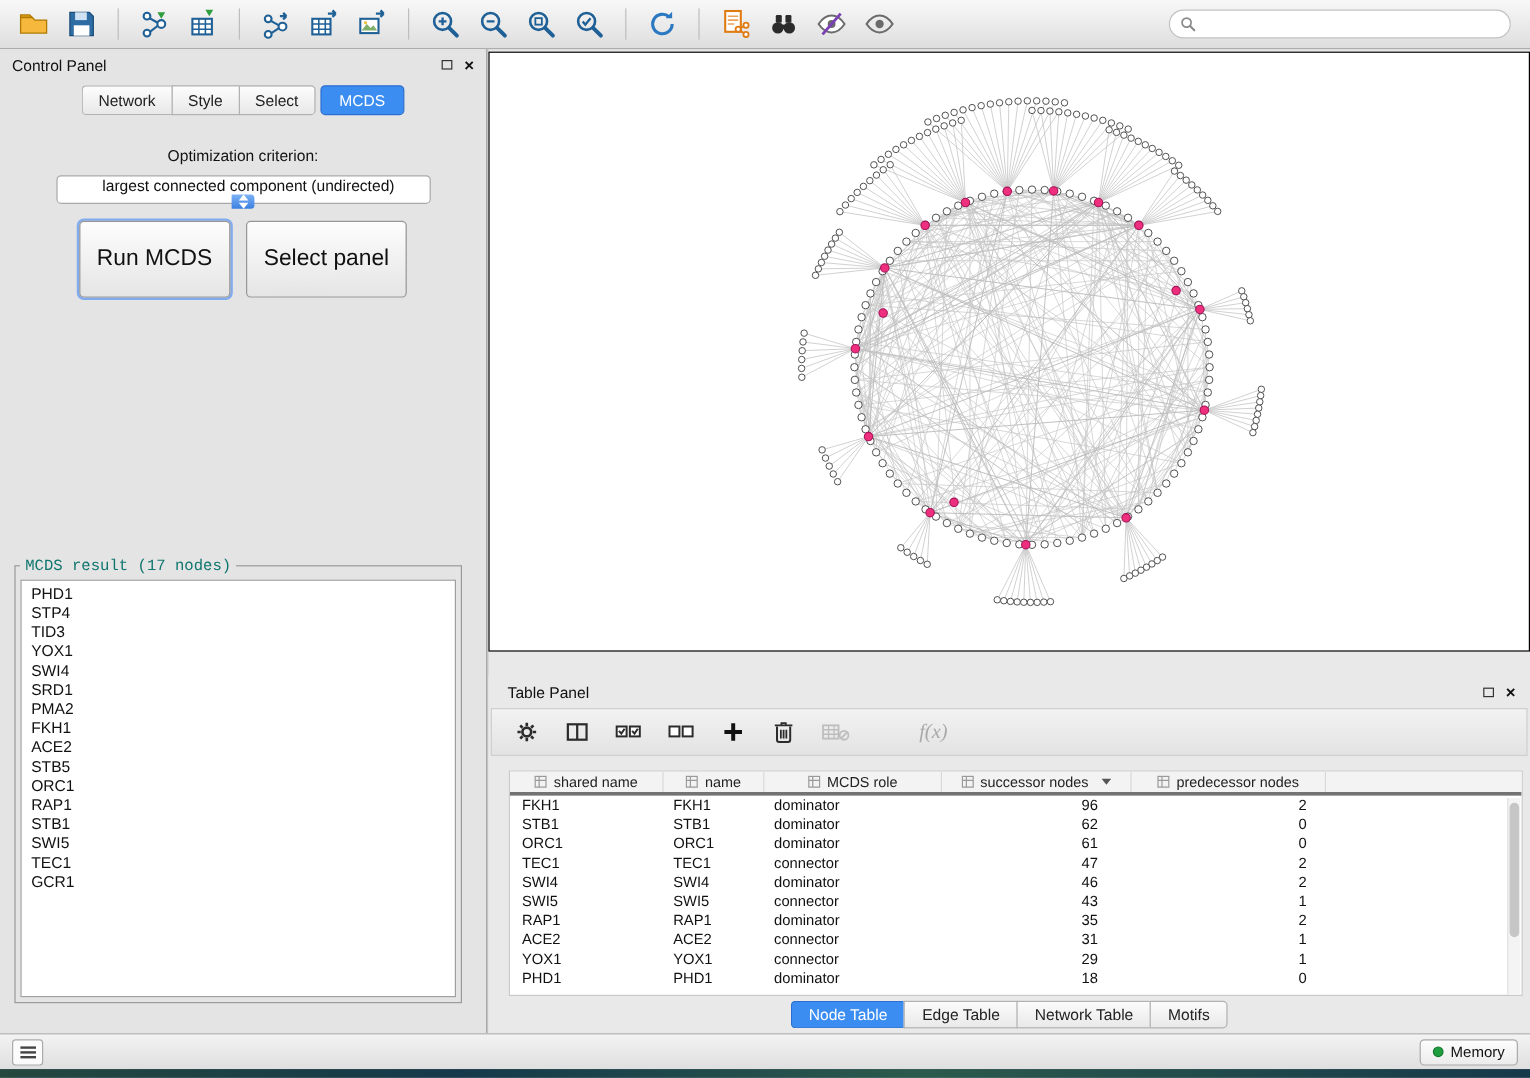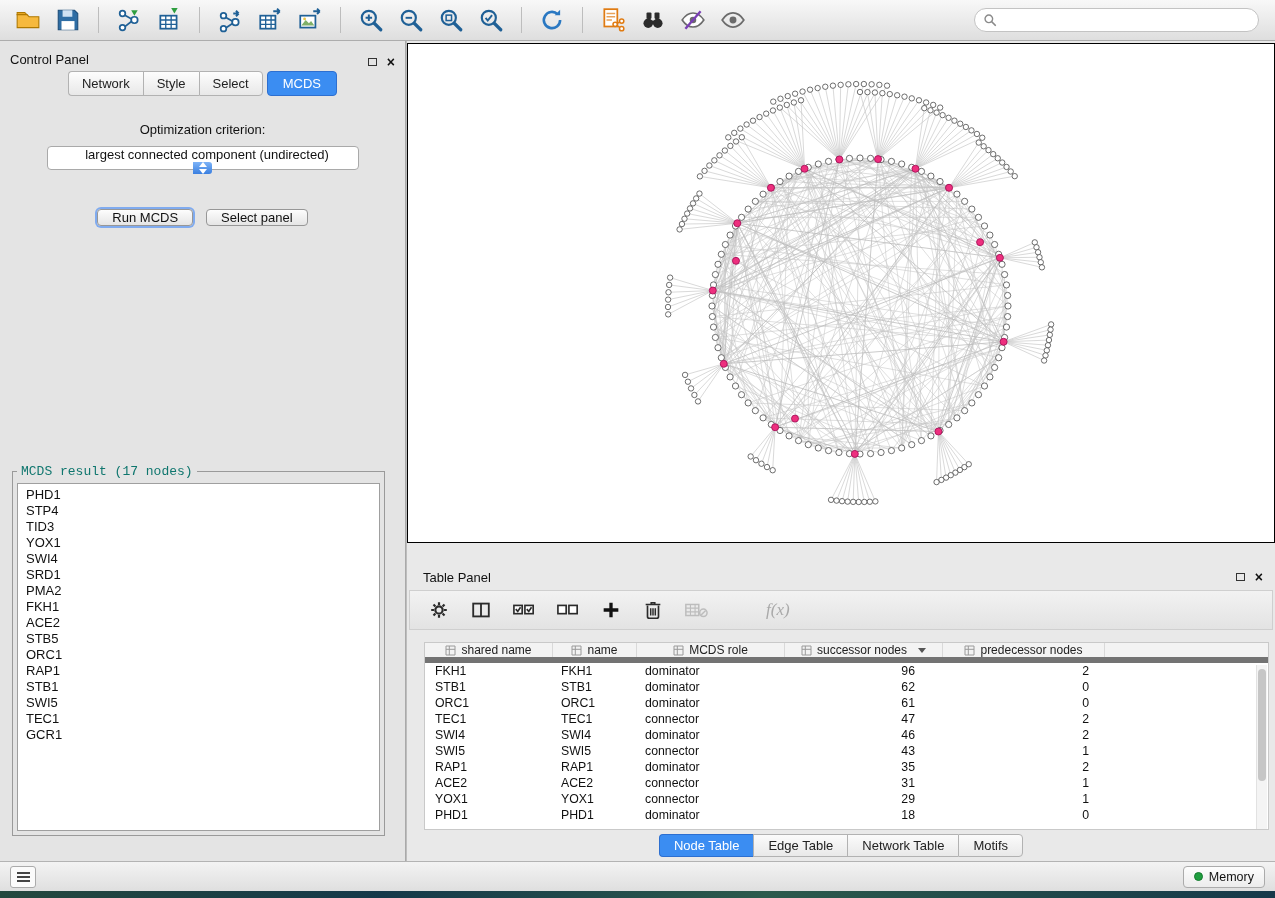--- a/index.html
+++ b/index.html
@@ -21,21 +21,21 @@
   .tspacer { flex:1; }
   .searchbox { width:285px; height:24px; background:#fff; border:1px solid #c3c3c3; border-radius:12px;
     display:flex; align-items:center; padding:0 8px; margin-right:6px; }
   .searchbox input { border:none; outline:none; flex:1; font-size:12px; background:transparent; margin-left:6px; }
 
   svg.icon { display:block; }
 
   
   .control-panel { position:absolute; left:0; top:41px; width:406px; height:820px;
     background:#e4e4e4; border-right:1px solid #a9a9a9; }
-  .panel-header { height:26px; display:flex; align-items:flex-end; padding:0 10px; font-size:13px; color:#111; }
+  .panel-header { height:26px; display:flex; align-items:center; padding:0 10px; font-size:13px; color:#111; }
   .panel-header .ph-title { flex:1; }
   .ph-icons { display:flex; align-items:center; gap:10px; }
   .float-box { width:9px; height:8px; border:1px solid #333; display:inline-block; }
   .close-x { font-size:14px; font-weight:bold; color:#111; line-height:10px; cursor:pointer; }
 
   .cp-tabs { display:flex; justify-content:center; margin-top:4px; align-items:center; }
   .cp-tab { border:1px solid #b2b2b2; border-right:none; background:linear-gradient(#fdfdfd,#e8e8e8);
     font-size:13px; padding:4px 13px; color:#222; cursor:pointer; }
   .cp-tab:first-child { border-radius:4px 0 0 4px; }
   .cp-tab.pre-active { border-right:1px solid #b2b2b2; border-radius:0 4px 4px 0; }
@@ -48,22 +48,22 @@
   .dropdown .dd-text { font-size:13px; padding-left:9px; color:#111; flex:1; white-space:nowrap; }
   .dd-stepper { width:19px; height:22px; border-radius:0 3px 3px 0;
     background:linear-gradient(#7db3f7,#3a7fe0); display:flex; flex-direction:column; align-items:center;
     justify-content:center; gap:2px; }
   .dd-arrow-up { width:0; height:0; border-left:4px solid transparent; border-right:4px solid transparent;
     border-bottom:5px solid #fff; }
   .dd-arrow-down { width:0; height:0; border-left:4px solid transparent; border-right:4px solid transparent;
     border-top:5px solid #fff; }
 
   .cp-buttons { display:flex; justify-content:center; gap:13px; margin-top:14px; }
-  .btn { font-size:13px; padding:0 14px; border:1px solid #979797; border-radius:4px;
-    background:linear-gradient(#fdfdfd,#e5e5e5); color:#111; cursor:pointer;margin-top:25px; }
+  .btn { font-size:19px; padding:20px 14px; border:1px solid #979797; border-radius:4px;
+    background:linear-gradient(#fdfdfd,#e5e5e5); color:#111; cursor:pointer; }
   .btn.focus-ring { box-shadow:0 0 0 2px rgba(74,140,245,.65); }
 
   fieldset.result-box { position:absolute; left:12px; top:423px; width:373px; height:372px;
     border:1px solid #9a9a9a; padding:4px; background:#e4e4e4; }
   fieldset.result-box legend { font-size:13px; padding:0 4px; color:#0f766e;font-family:Liberation Mono, monospace; }
   .result-list { width:100%; height:100%; background:#fff; border:1px solid #9f9f9f; overflow:hidden; padding:3px 0; }
   .list-item { font-size:13px; line-height:16px; padding-left:8px; color:#111; }
 
   
   .network-window { position:absolute; left:407px; top:43px; width:868px; height:521px; }
@@ -81,21 +81,21 @@
   .table-panel { position:absolute; left:407px; top:564px; width:868px; height:297px; background:#e9e9e9; }
   .tp-header { height:26px; display:flex; align-items:center; padding:0 12px 0 16px; font-size:13px; color:#111; }
   .tp-header .ph-title { flex:1; }
   .tp-toolbar { height:40px; margin:0 2px; background:linear-gradient(#f2f2f2,#e3e3e3);
     border:1px solid #cfcfcf; display:flex; align-items:center; gap:20px; padding:0 18px; }
   .tp-tool { background:transparent; border:none; cursor:pointer; display:flex; align-items:center; }
   .fx-label { font-family:"Liberation Serif", serif; font-style:italic; font-size:17px; color:#a9a9a9;margin-left:38px; }
 
   .table-wrap { position:absolute; left:17px; top:78px; width:845px; height:188px; background:#fff;
     border:1px solid #c9c9c9; overflow:hidden; }
-  .thead { display:flex; height:20px; background:#f3f3f3; border-bottom:6px solid #737373; }
+  .thead { display:flex; height:20px; background:#f3f3f3; border-bottom:3px solid #737373; }
   .hcell { display:flex; align-items:center; justify-content:center; gap:5px; font-size:12px; color:#222;
     border-right:1px solid #d9d9d9; cursor:pointer; position:relative; }
   .c0 { width:128px; } .c1 { width:84px; } .c2 { width:148px; } .c3 { width:158px; } .c4 { width:162px; }
   .c5 { flex:1; border-right:none; }
   .sort-caret { width:0; height:0; border-left:4px solid transparent; border-right:4px solid transparent;
     border-top:5px solid #555; margin-left:6px; }
   .tbody .trow { display:flex; height:16px; align-items:center; }
   .tcell { font-size:12.3px; color:#111; overflow:hidden; white-space:nowrap; }
   .trow .c0 { padding-left:10px; } .trow .c1 { padding-left:8px; } .trow .c2 { padding-left:8px; }
   .trow .c3 { text-align:right; padding-right:28px; } .trow .c4 { text-align:right; padding-right:16px; }

